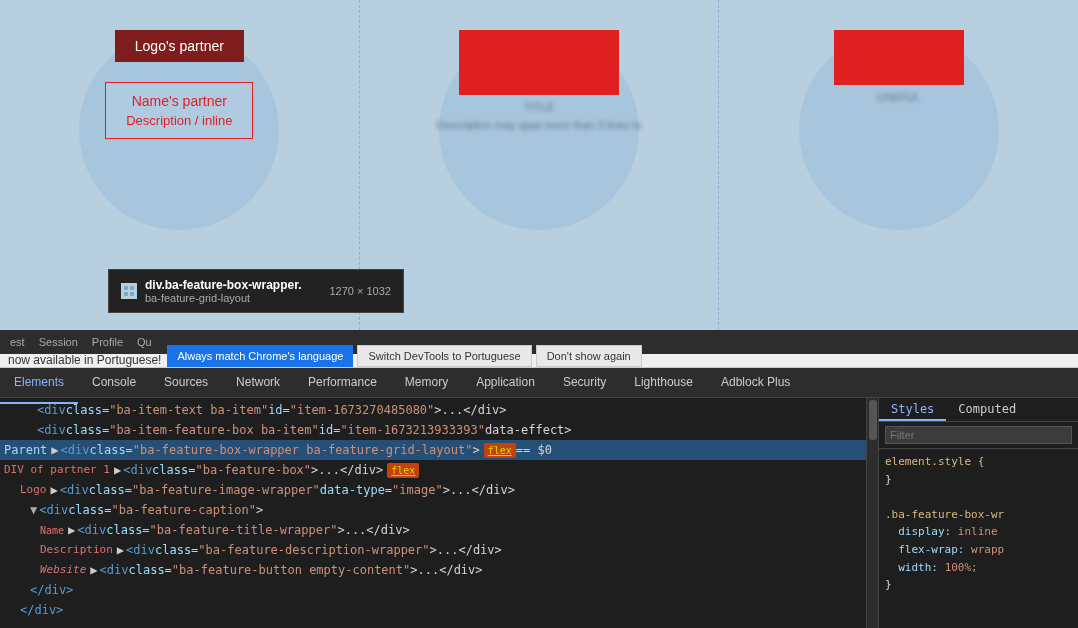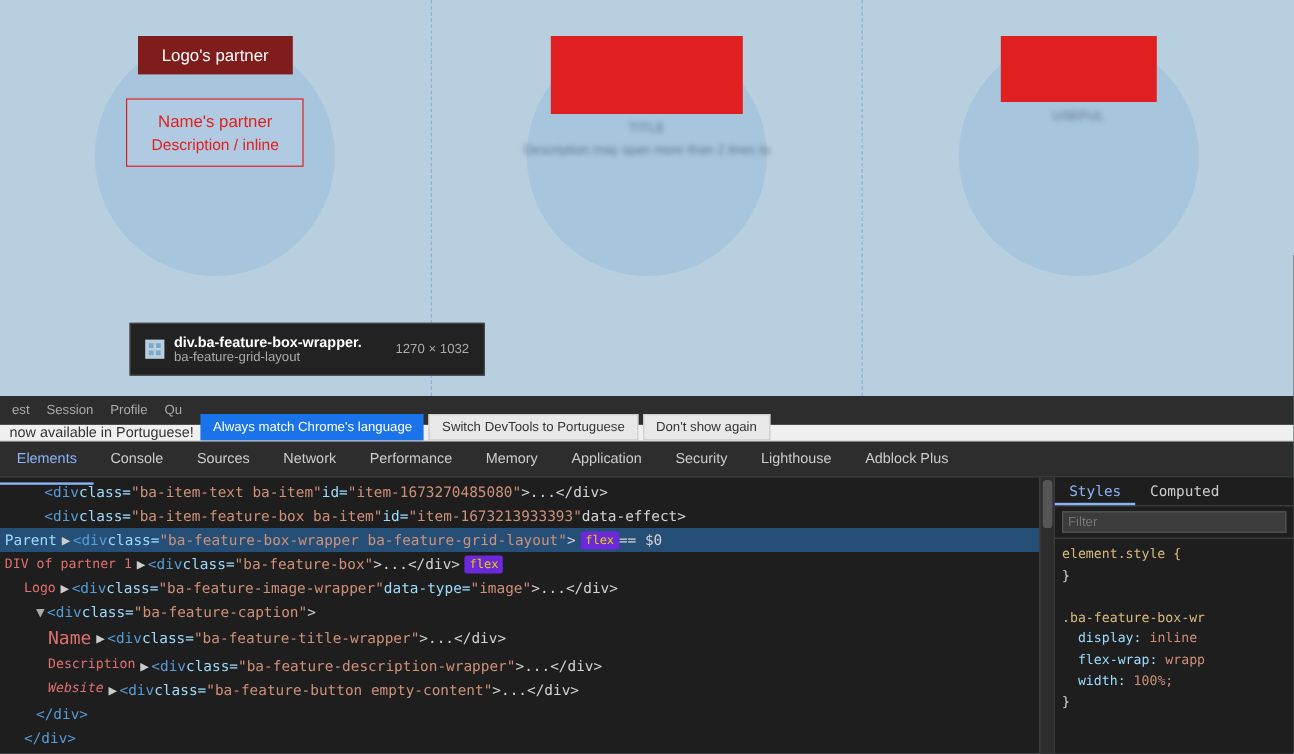--- a/index.html
+++ b/index.html
@@ -250,26 +250,27 @@
       margin-right: 4px;
     }
 
     .dom-tag { color: #569cd6; }
     .dom-attr { color: #9cdcfe; }
     .dom-val { color: #ce9178; }
     .dom-text { color: #d4d4d4; }
 
     .badge-flex {
       display: inline-block;
-      background: #6d28d9;
+      background: #c2410c;
       color: #ddd700;
       font-size: 10px;
       padding: 0 4px;
       margin-left: 4px;
       border-radius: 2px;
+      text-decoration: underline;
     }
 
     
     .styles-panel {
       width: 200px;
       border-left: 1px solid #444;
       background: #1e1e1e;
       font-family: monospace;
       font-size: 11px;
       color: #ccc;
@@ -472,21 +473,21 @@
 
     <div class="dom-line" style="padding-left:30px;">
       <span style="margin-right:2px;color:#aaa;">▼</span>
       <span class="dom-tag">&lt;div </span>
       <span class="dom-attr">class=</span>
       <span class="dom-val">"ba-feature-caption"</span>
       <span class="dom-text">&gt;</span>
     </div>
 
     <div class="dom-line" style="padding-left:40px;">
-      <span style="color:#e07070;margin-right:4px;font-size:15px;text-align:right;">Name</span>
+      <span style="color:#e07070;margin-right:4px;font-size:10px;text-align:right;">Name</span>
       <span style="margin-right:2px;">▶</span>
       <span class="dom-tag">&lt;div </span>
       <span class="dom-attr">class=</span>
       <span class="dom-val">"ba-feature-title-wrapper"</span>
       <span class="dom-text">&gt;...&lt;/div&gt;</span>
     </div>
 
     <div class="dom-line" style="padding-left:40px;">
       <span style="color:#e07070;margin-right:4px;font-size:11px;">Description</span>
       <span style="margin-right:2px;">▶</span>

